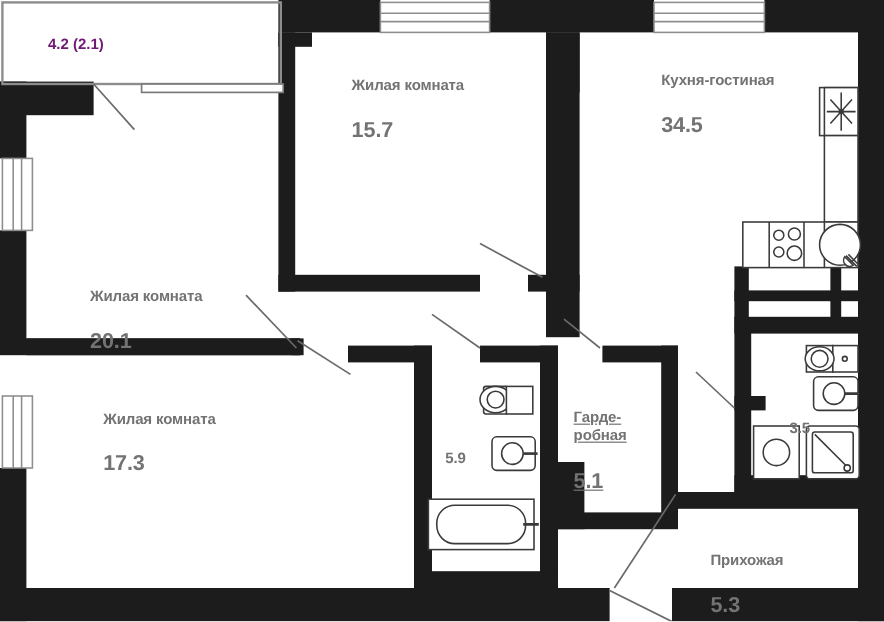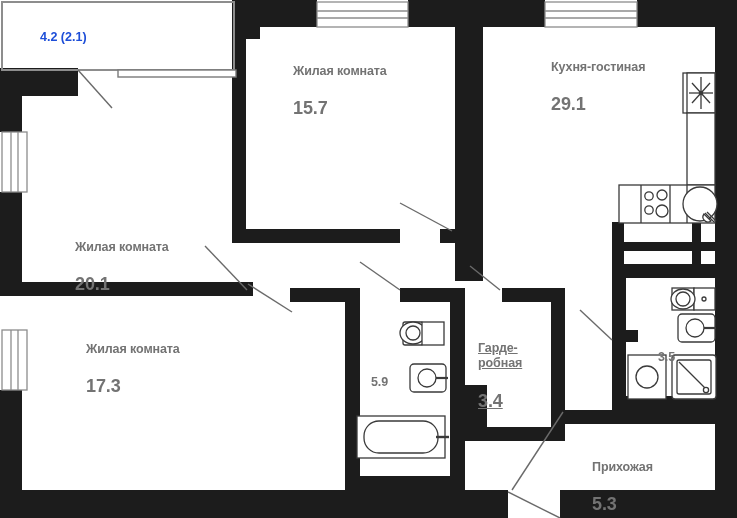--- a/index.html
+++ b/index.html
@@ -43,21 +43,21 @@
     font-size: 18px;
     font-weight: bold;
   }
   .rl-only-area .rl-area {
     font-size: 12.5px;
   }
   .balcony-label {
     position: absolute;
     font-size: 12.5px;
     font-weight: bold;
-    color: #1d4ed8;
+    color: #701a75;
     font-family: "Liberation Sans", sans-serif;
   }
   .badge {
     position: absolute;
     box-sizing: border-box;
     border: 1px solid #9a9a9a;
     background: #ffffff;
     text-align: center;
     font-family: "Liberation Sans", sans-serif;
     color: #111111;
@@ -281,42 +281,42 @@
 
   <div class="balcony-label" style="left:40px; top:30px;">4.2 (2.1)</div>
 
   <div class="room-label" style="left:293px; top:44px;">
     <span class="rl-name">Жилая комната</span>
     <span class="rl-area">15.7</span>
   </div>
 
   <div class="room-label" style="left:551px; top:40px;">
     <span class="rl-name">Кухня-гостиная</span>
-    <span class="rl-area">29.1</span>
+    <span class="rl-area">34.5</span>
   </div>
 
   <div class="room-label" style="left:75px; top:220px;">
     <span class="rl-name">Жилая комната</span>
     <span class="rl-area">20.1</span>
   </div>
 
   <div class="room-label" style="left:86px; top:322px;">
     <span class="rl-name">Жилая комната</span>
     <span class="rl-area">17.3</span>
   </div>
 
 
   <div class="room-label rl-only-area" style="left:371px; top:355px;">
     <span class="rl-area">5.9</span>
   </div>
 
   <div class="room-label" style="left:478px; top:321px;text-decoration:underline;">
     <span class="rl-name">Гарде-
 робная</span>
-    <span class="rl-area">3.4</span>
+    <span class="rl-area">5.1</span>
   </div>
 
   <div class="room-label rl-only-area" style="left:658px; top:330px;">
     <span class="rl-area">3.5</span>
   </div>
 
   <div class="room-label" style="left:592px; top:440px;">
     <span class="rl-name">Прихожая</span>
     <span class="rl-area">5.3</span>
   </div>

